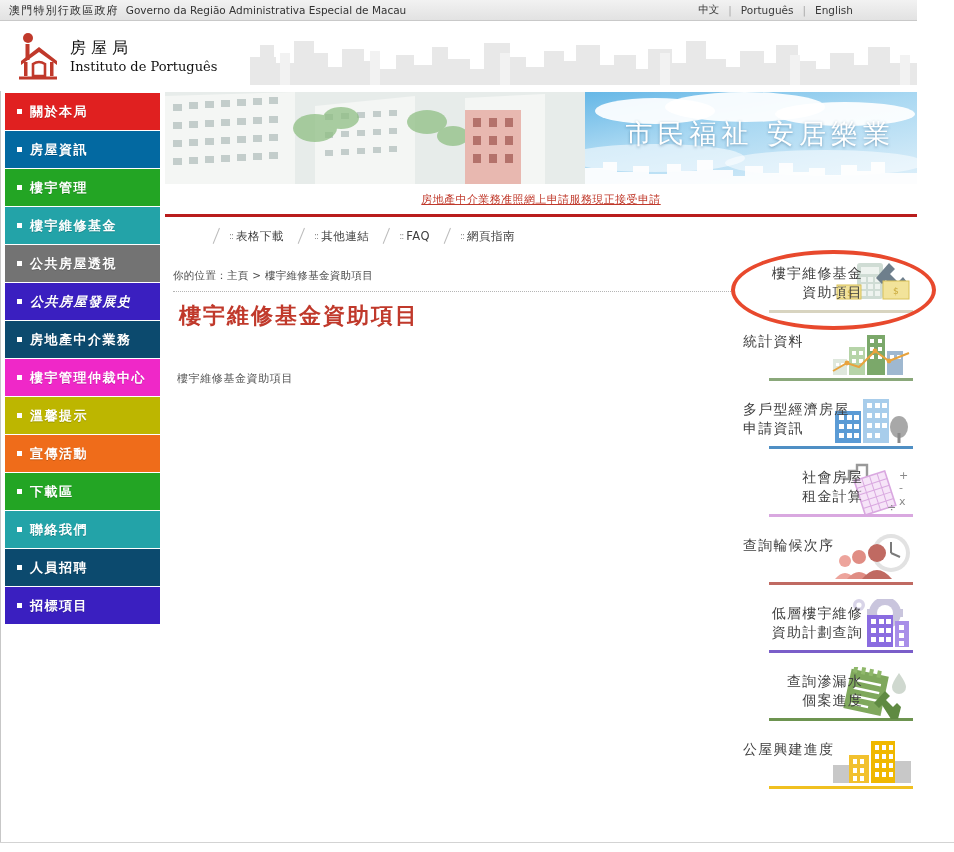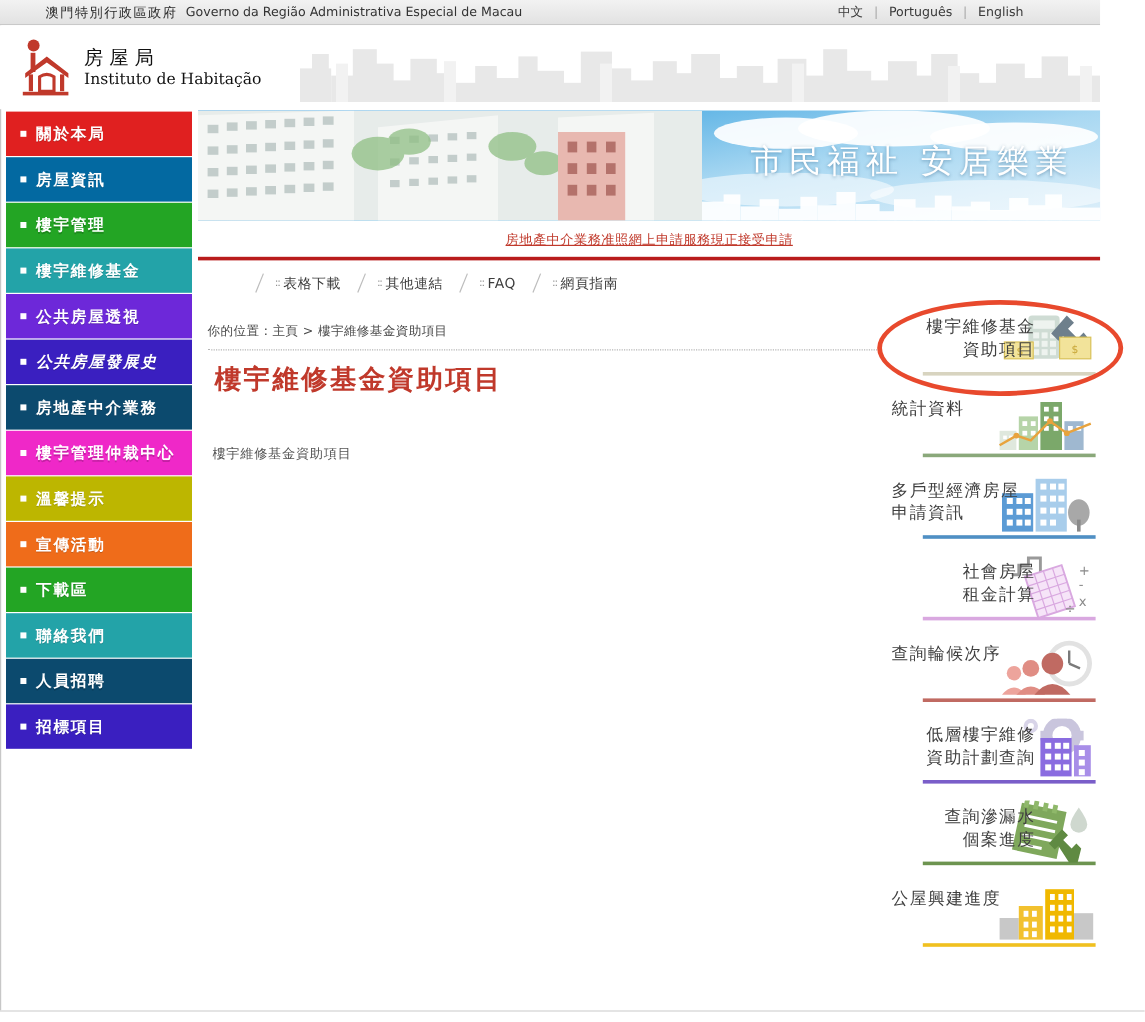--- a/index.html
+++ b/index.html
@@ -12,21 +12,21 @@
   .page { position: relative; width: 954px; height: 852px; background:#fff; }
 
   
   .gov-bar {
     position:absolute; left:0; top:0; width:917px; height:21px;
     background: linear-gradient(to bottom,#f2f2f2,#e2e2e2);
     border-bottom:1px solid #c9c9c9;
     display:flex; align-items:center;
   }
   .gov-bar-left { display:flex; align-items:center; gap:7px; padding-left:9px; }
-  .gov-cn { font-size:11px; color:#2b2b2b; letter-spacing:1.2px;margin-left:29px; }
+  .gov-cn { font-size:11px; color:#2b2b2b; letter-spacing:1.2px; }
   .gov-pt { font-size:10.5px; color:#333; }
   .gov-bar-right { margin-left:auto; display:flex; align-items:center; gap:9px; padding-right:64px; }
   .lang-link { font-size:10.5px; color:#3a3a3a; text-decoration:none; cursor:pointer; }
   .lang-sep { font-size:10.5px; color:#a8a8a8; }
 
   
   .header {
     position:absolute; left:0; top:21px; width:917px; height:70px;
     background:#ffffff; overflow:hidden;
   }
@@ -204,21 +204,21 @@
         <circle cx="13" cy="7" r="5" fill="#c0392b"></circle>
         <rect x="10.5" y="13" width="4" height="16" fill="#c0392b"></rect>
         <path d="M6 30 L24 16 L42 30 L42 34 L24 21 L6 34 Z" fill="#c0392b"></path>
         <rect x="9" y="31" width="3.5" height="14" fill="#c0392b"></rect>
         <rect x="35" y="31" width="3.5" height="14" fill="#c0392b"></rect>
         <path d="M18 45 L18 33 Q24 29 30 33 L30 45 Z" fill="none" stroke="#c0392b" stroke-width="2.6"></path>
         <rect x="4" y="45.5" width="38" height="3" fill="#c0392b"></rect>
       </svg>
       <div>
         <div class="logo-text-cn">房屋局</div>
-        <div class="logo-text-pt">Instituto de Habitação</div>
+        <div class="logo-text-pt">Instituto de Português</div>
       </div>
     </div>
   </div>
 
   <div class="banner">
     <div class="banner-sky"></div>
     <div class="cloud" style="left:430px;top:6px;width:120px;height:26px;"></div>
     <div class="cloud" style="left:500px;top:0px;width:160px;height:30px;"></div>
     <div class="cloud" style="left:610px;top:10px;width:140px;height:24px;"></div>
     <div class="cloud" style="left:400px;top:52px;width:180px;height:28px;opacity:.55;"></div>
@@ -338,21 +338,21 @@
         <span class="nav-label">房屋資訊</span>
       </div>
       <div class="nav-item" style="background: rgb(35, 165, 36);">
         <span class="nav-bullet"></span>
         <span class="nav-label">樓宇管理</span>
       </div>
       <div class="nav-item" style="background: rgb(35, 163, 168);">
         <span class="nav-bullet"></span>
         <span class="nav-label">樓宇維修基金</span>
       </div>
-      <div class="nav-item" style="background: #6d28d9;">
+      <div class="nav-item" style="background: #737373;">
         <span class="nav-bullet"></span>
         <span class="nav-label">公共房屋透視</span>
       </div>
       <div class="nav-item" style="background: rgb(58, 31, 192); font-style: italic;">
         <span class="nav-bullet"></span>
         <span class="nav-label">公共房屋發展史</span>
       </div>
       <div class="nav-item" style="background: #0c4a6e;">
         <span class="nav-bullet"></span>
         <span class="nav-label">房地產中介業務</span>

